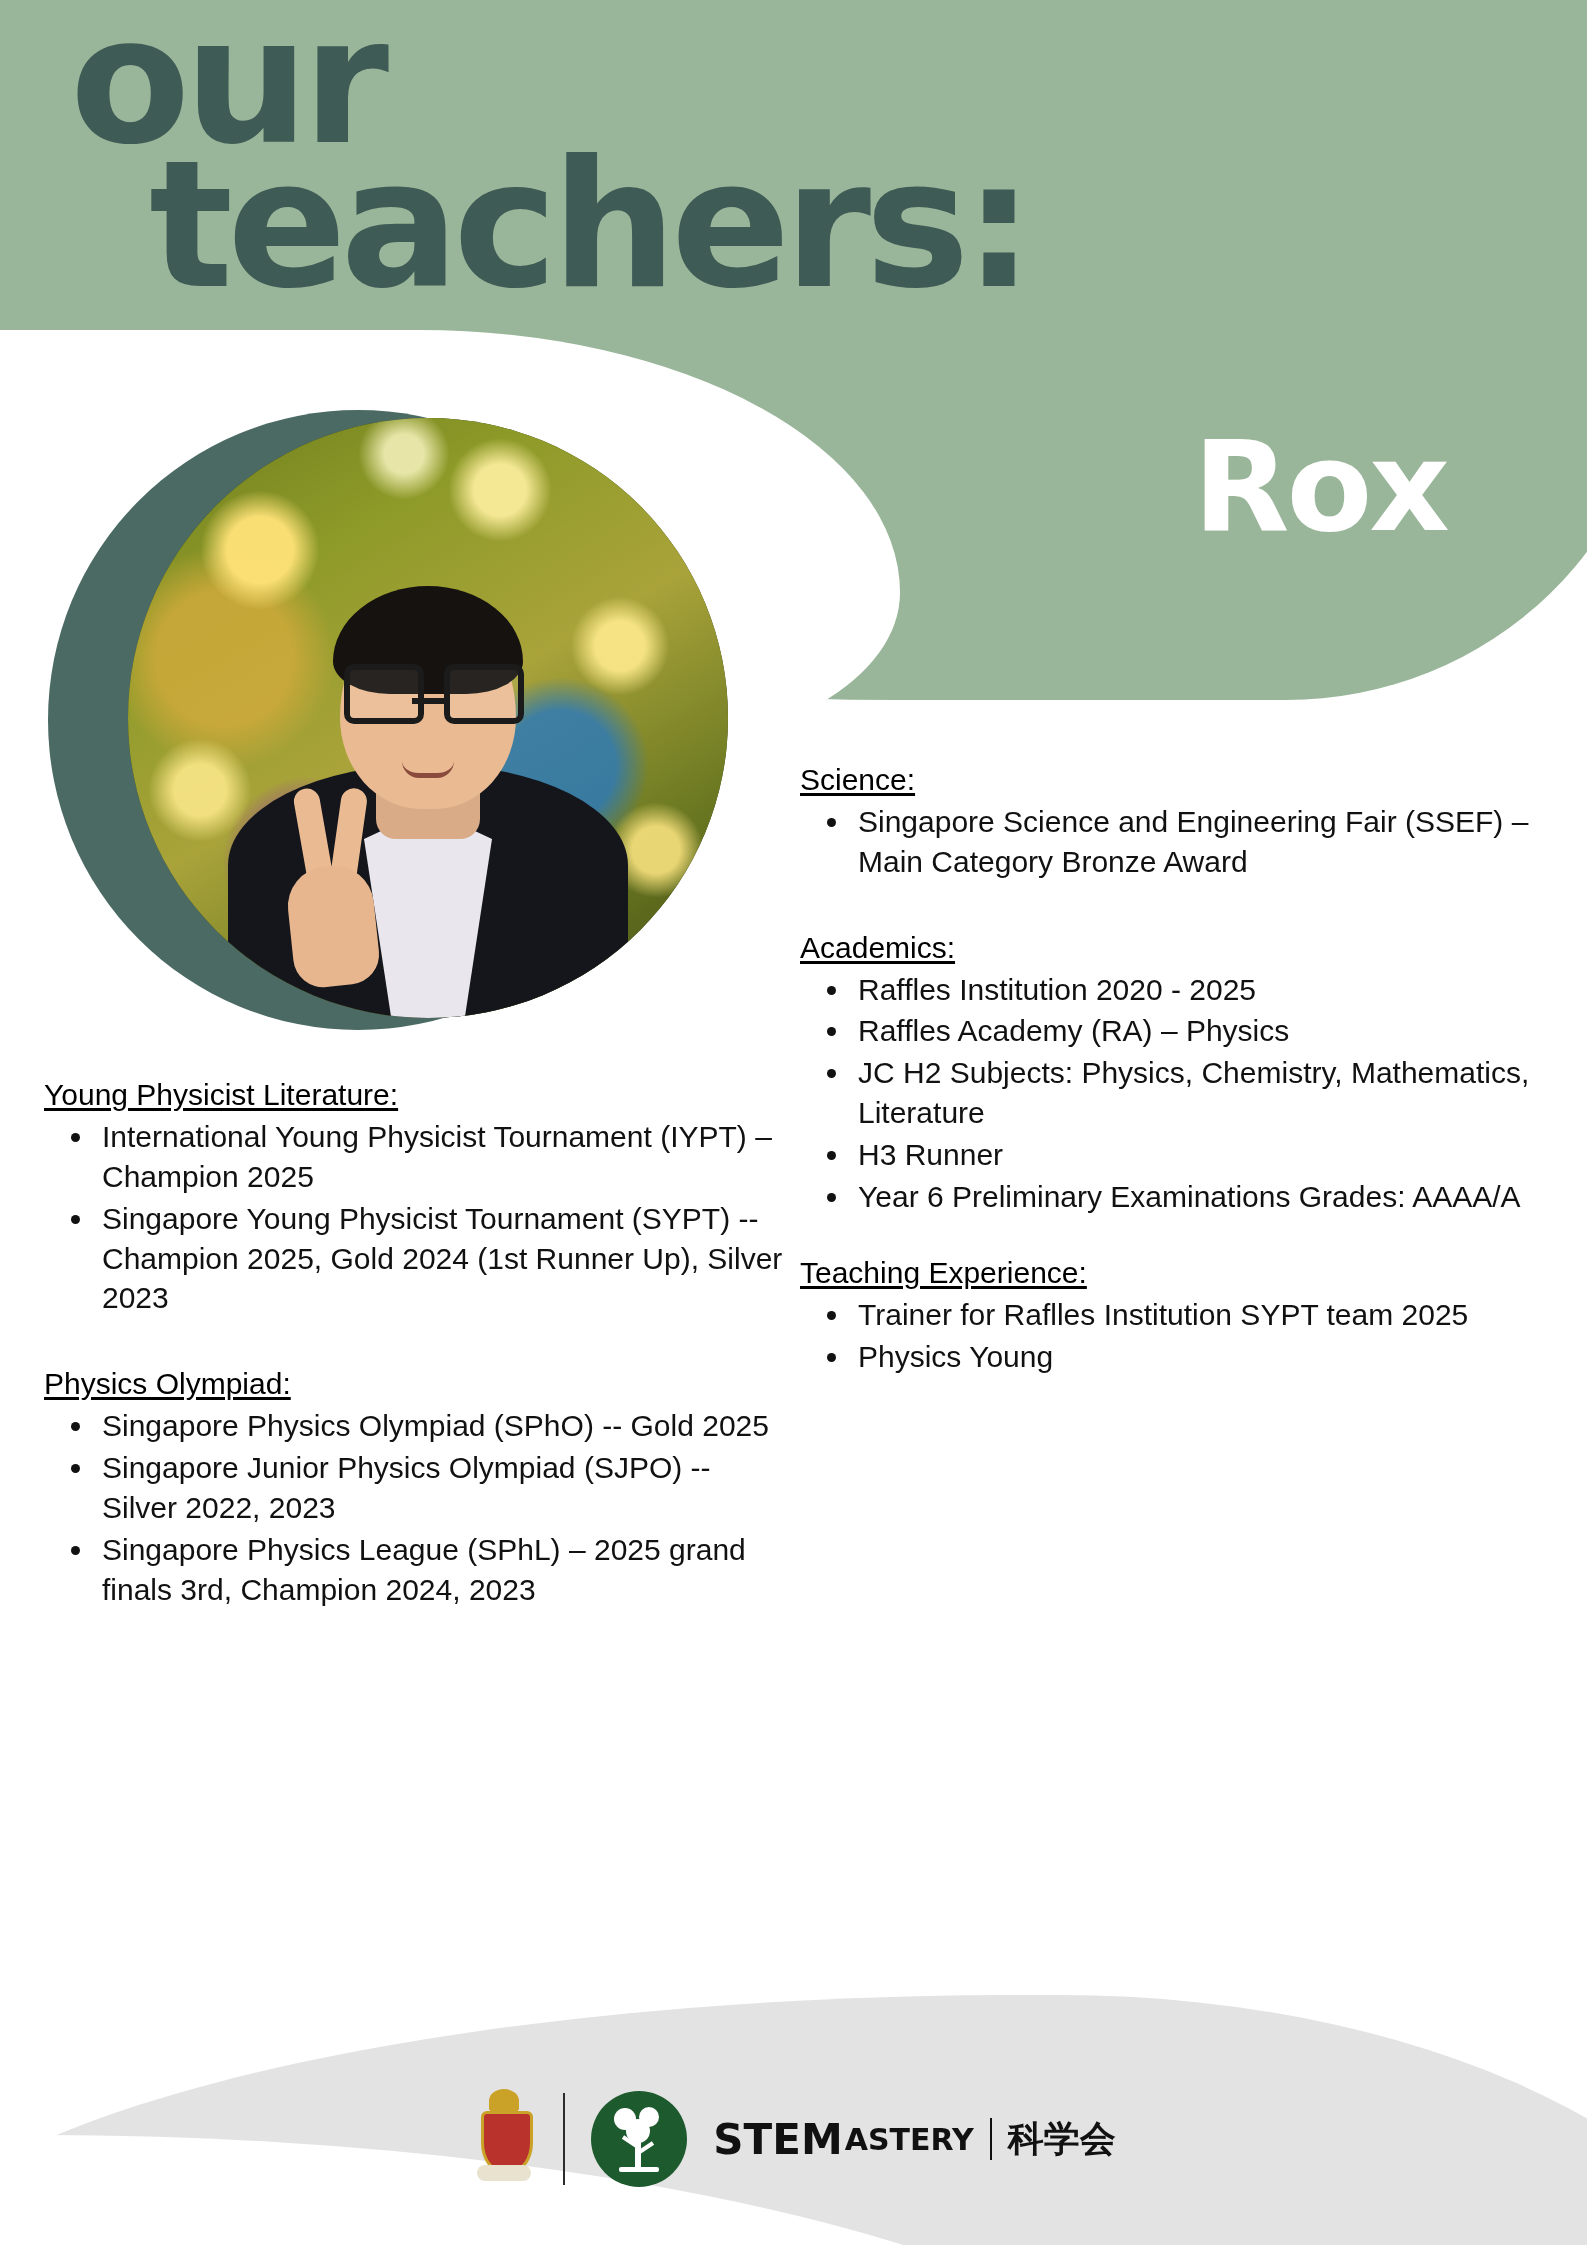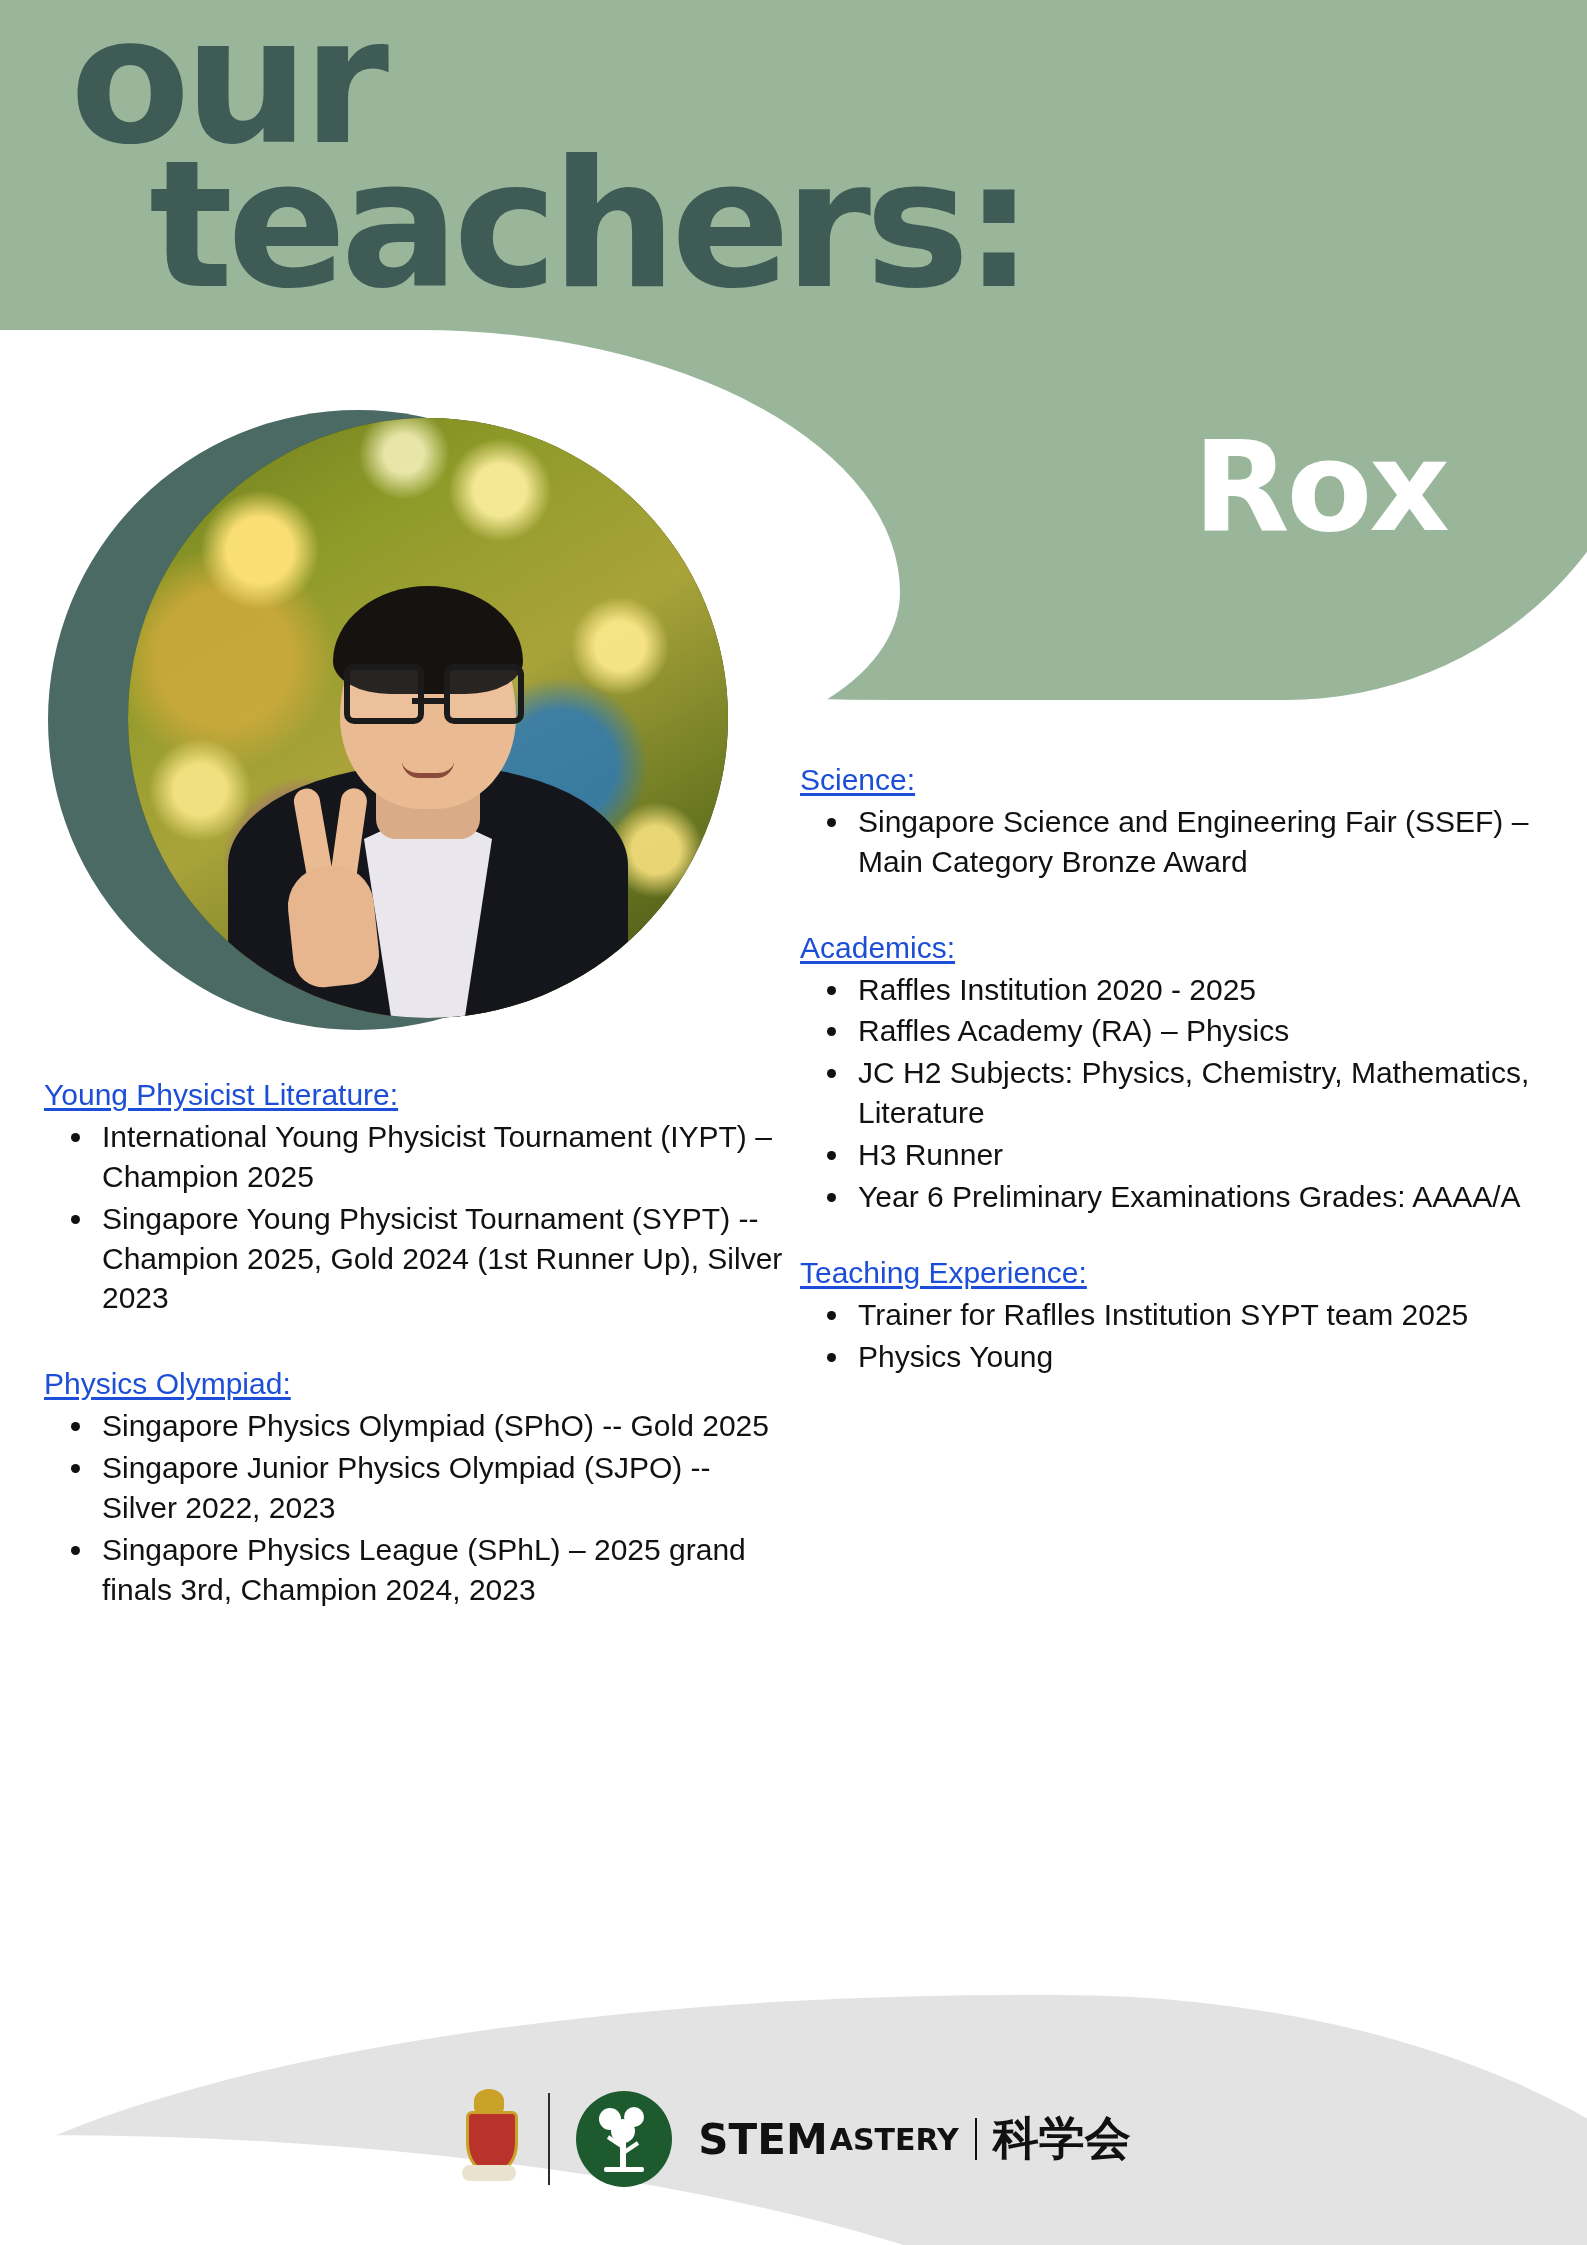--- a/index.html
+++ b/index.html
@@ -228,21 +228,21 @@
     color: #111;
   }
   .col-left  { left: 44px;  top: 1075px; width: 740px; }
   .col-right { left: 800px; top: 760px;  width: 730px; }
 
   .sec-head {
     font-size: 30px;
     text-decoration: underline;
     text-underline-offset: 3px;
     margin: 0 0 2px 0;
-    color: #1d4ed8;
+    color: #000000;
   }
   ul.items {
     margin: 0 0 0 0;
     padding-left: 52px;
     list-style: disc;
   }
   ul.items li {
     margin: 0 0 2px 0;
     padding-left: 6px;
   }
@@ -336,21 +336,21 @@
     font-weight: bold;
     font-size: 42px;
     letter-spacing: 0px;
     color: #111;
     display: flex;
     align-items: center;
     gap: 16px;
   }
   .brand .small { font-size: 30px; }
   .brand .bar { width: 2px; height: 42px; background: #111; display: inline-block; }
-  .brand .cn { font-size: 46px; }
+  .brand .cn { font-size: 36px; }
 </style>
 </head>
 <body>
 
 <div class="top-shape"></div>
 <div class="top-shape-2"></div>
 
 <div class="title-block">
   <span class="title-line l1">our</span>
   <span class="title-line l2">teachers:</span>

